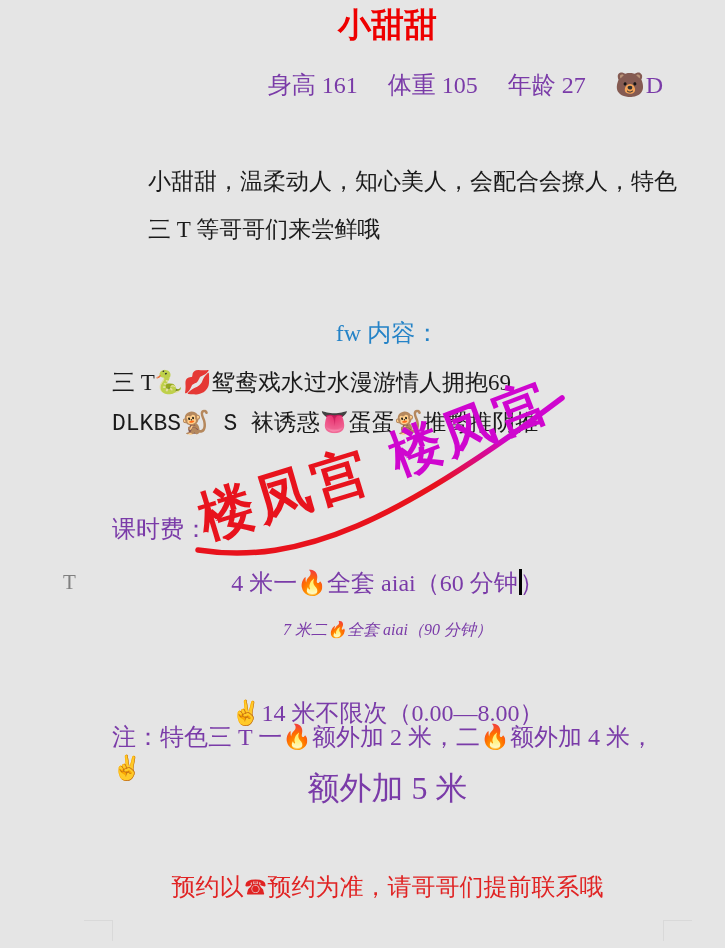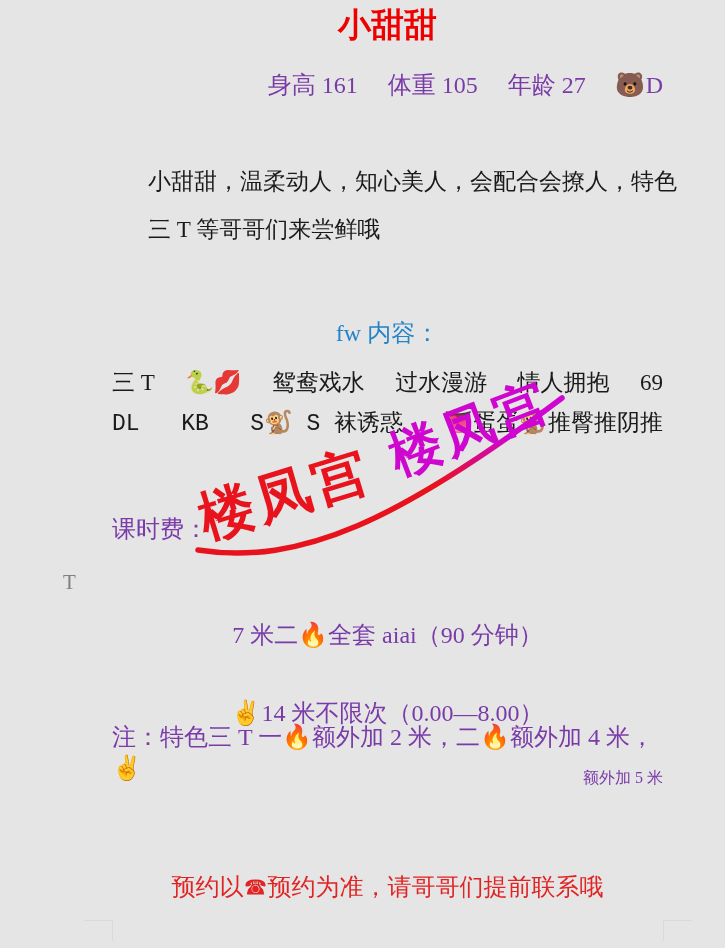--- a/index.html
+++ b/index.html
@@ -6,28 +6,28 @@
   .page{
     position:relative;width:725px;height:948px;background:#e5e5e5;overflow:hidden;
     font-family:"Liberation Serif","DejaVu Serif",serif;color:#1a1a1a;
   }
   .line{position:absolute;left:112px;width:551px;line-height:1.3;}
   .center{text-align:center;}
   .title{top:4px;font-size:33px;font-weight:bold;color:#ee0000;font-family:"Liberation Sans","DejaVu Sans",sans-serif;}
   .info{top:70px;font-size:24px;color:#7a3ba8;text-align:right;}
   .desc{top:158px;font-size:23px;color:#1a1a1a;line-height:48px;white-space:pre-line;margin-left:36px;}
   .fw{top:318px;font-size:24px;color:#2583c7;}
-  .svc{top:368px;font-size:23px;display:flex;justify-content:space-between;}
+  .svc{top:368px;font-size:23px;display:flex;}
   .svc2{top:410px;font-family:Liberation Mono, monospace;}
   .fee{top:514px;font-size:24px;color:#7a3ba8;}
   .price1{top:568px;font-size:24px;color:#7a3ba8;}
-  .price2{top:620px;font-size:24px;color:#7a3ba8;}
+  .price2{top:620px;font-size:16px;color:#7a3ba8;font-style:italic;}
   .price3{top:673px;font-size:24px;color:#7a3ba8;margin-top:25px;}
   .note1{top:722px;font-size:24px;color:#7a3ba8;}
-  .note2{top:768px;font-size:16px;color:#7a3ba8;text-align:right;}
+  .note2{top:768px;font-size:32px;color:#7a3ba8;}
   .bans{top:818px;font-size:24px;color:#e02323;}
   .contact{top:872px;font-size:24px;color:#e02323;}
   .cursor{display:inline-block;width:3px;height:26px;background:#000;vertical-align:-4px;margin:0 -2px 0 1px;}
   .margin-t{position:absolute;left:63px;top:570px;font-size:21px;color:#808080;font-family:"Liberation Serif",serif;}
   .corner{position:absolute;top:920px;width:28px;height:20px;}
   .corner-left{left:84px;border-top:1px solid #d9d9d9;border-right:1px solid #d9d9d9;}
   .corner-right{left:663px;border-top:1px solid #d9d9d9;border-left:1px solid #d9d9d9;}
   .watermark{position:absolute;left:150px;top:378px;width:470px;height:205px;pointer-events:none;}
   .wm-text{font-family:"Liberation Sans","DejaVu Sans",sans-serif;font-weight:bold;letter-spacing:4px;}
 </style>
@@ -72,20 +72,21 @@
     </defs>
     <path d="M 48 172 C 150 188, 250 142, 412 20" fill="none" stroke="url(#swoosh-grad)" stroke-width="5.5" stroke-linecap="round"></path>
     <text class="wm-text" transform="translate(56,160) rotate(-17)" font-size="55" fill="#e8131d">楼凤宫</text>
     <text class="wm-text" transform="translate(248,97) rotate(-21)" font-size="52" fill="#cf06cf">楼凤宫</text>
   </svg>
 
   <div class="line fee">课时费：</div>
 
   <span class="margin-t">T</span>
 
+  <div class="line price1 center"><span>4 米一🔥全套 aiai（60 分钟</span><span class="cursor"></span><span>）</span></div>
 
   <div class="line price2 center">7 米二🔥全套 aiai（90 分钟）</div>
 
   <div class="line price3 center">✌14 米不限次（0.00—8.00）</div>
 
   <div class="line note1">注：特色三 T 一🔥额外加 2 米，二🔥额外加 4 米，✌</div>
 
   <div class="line note2 center">额外加 5 米</div>
 
 

